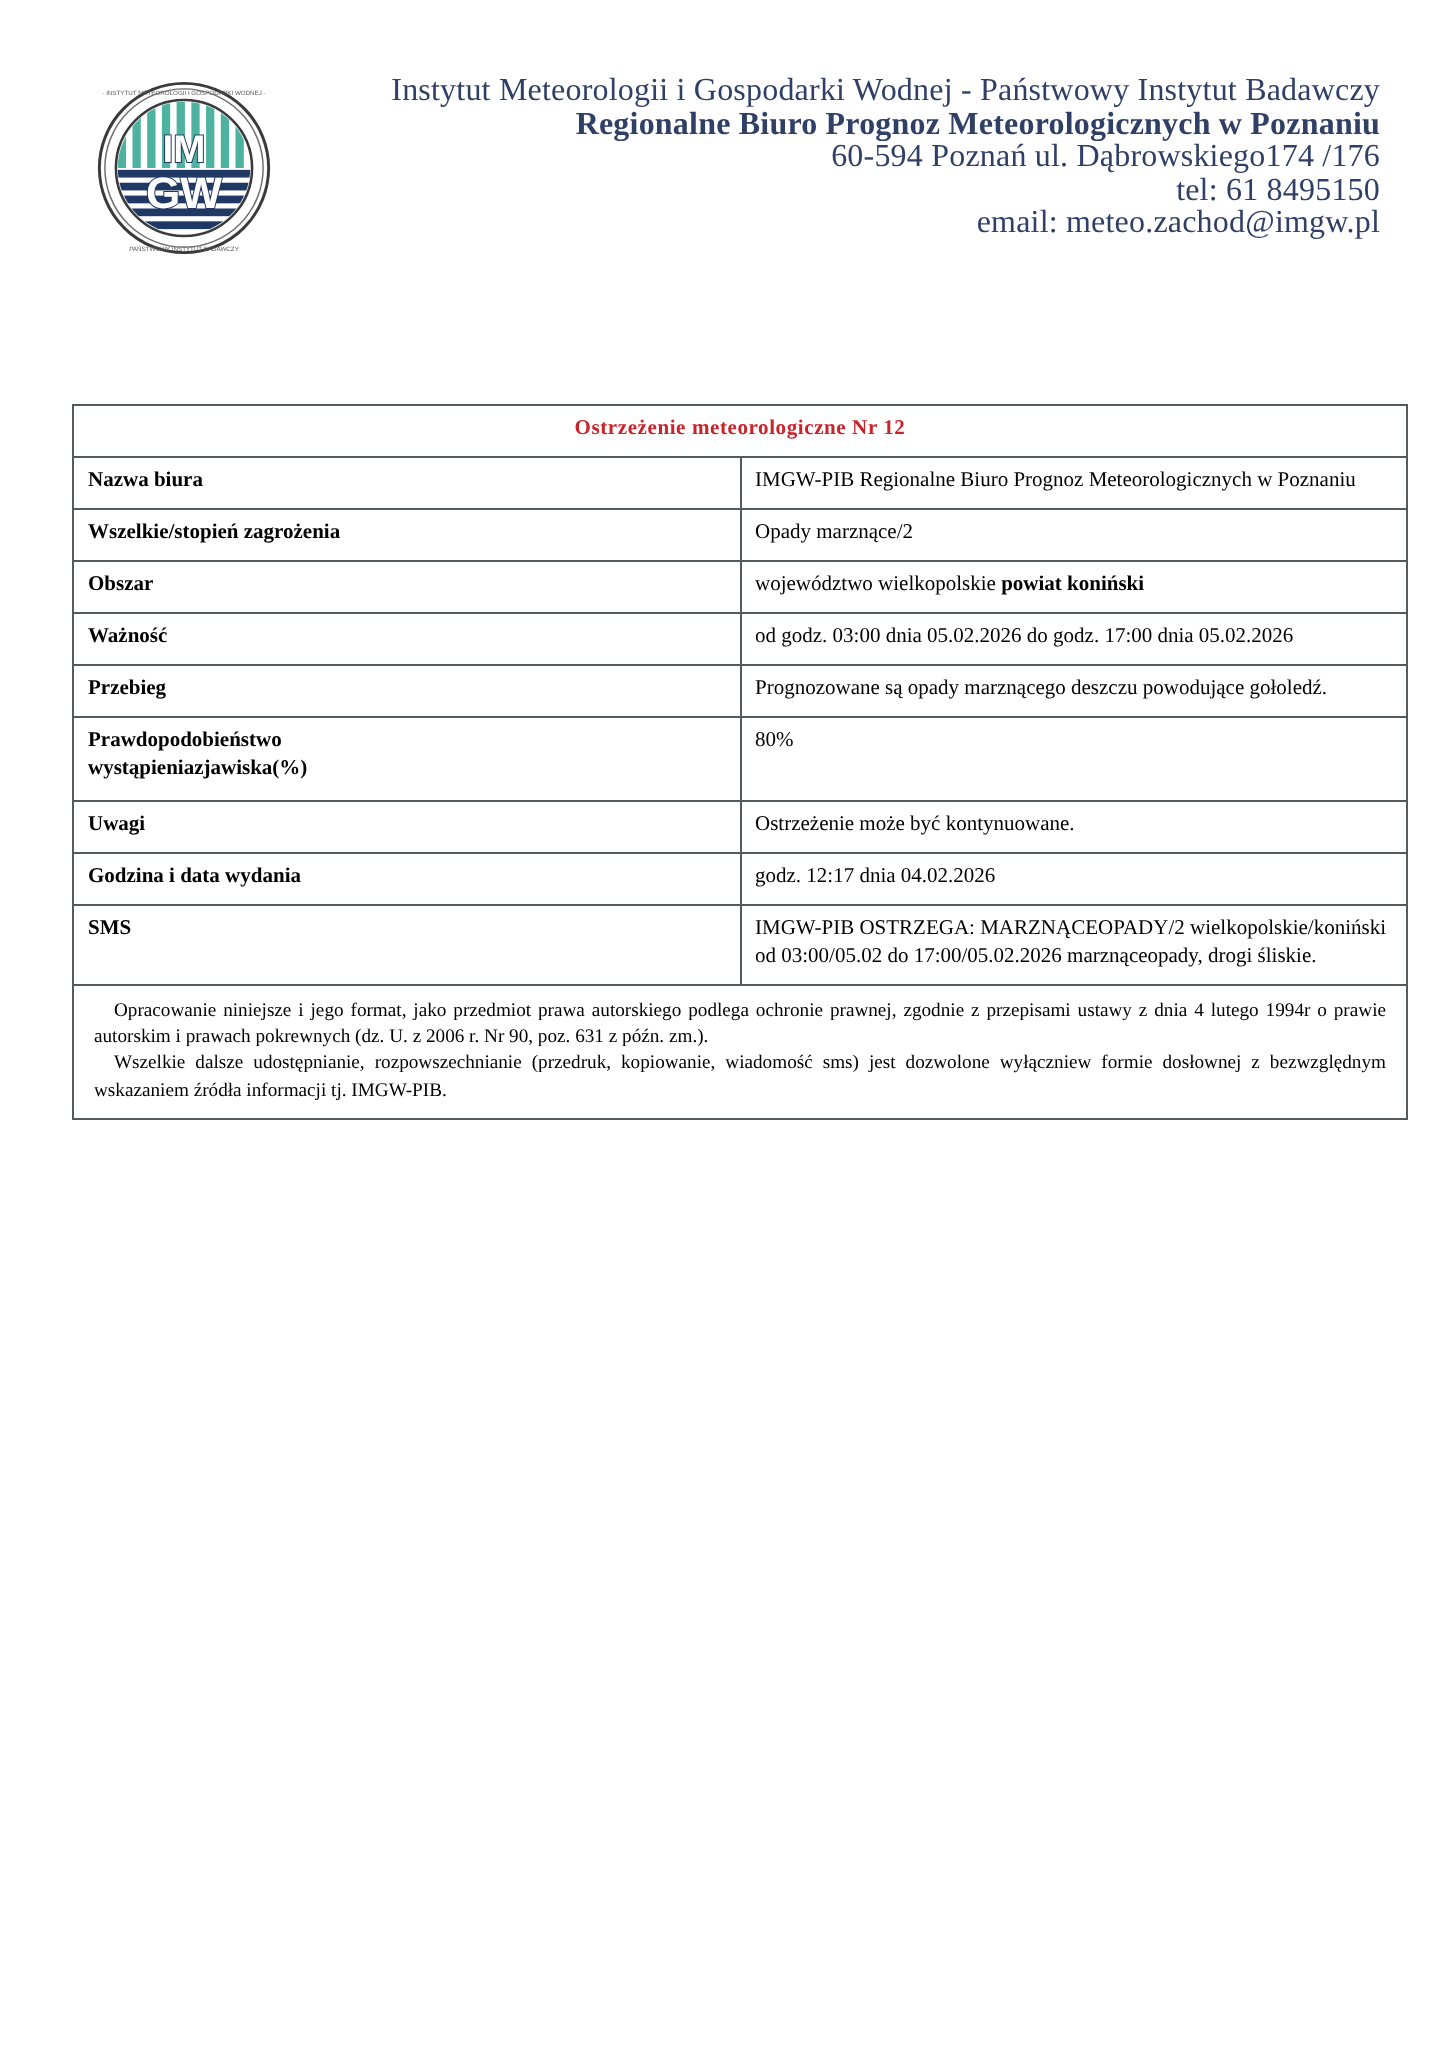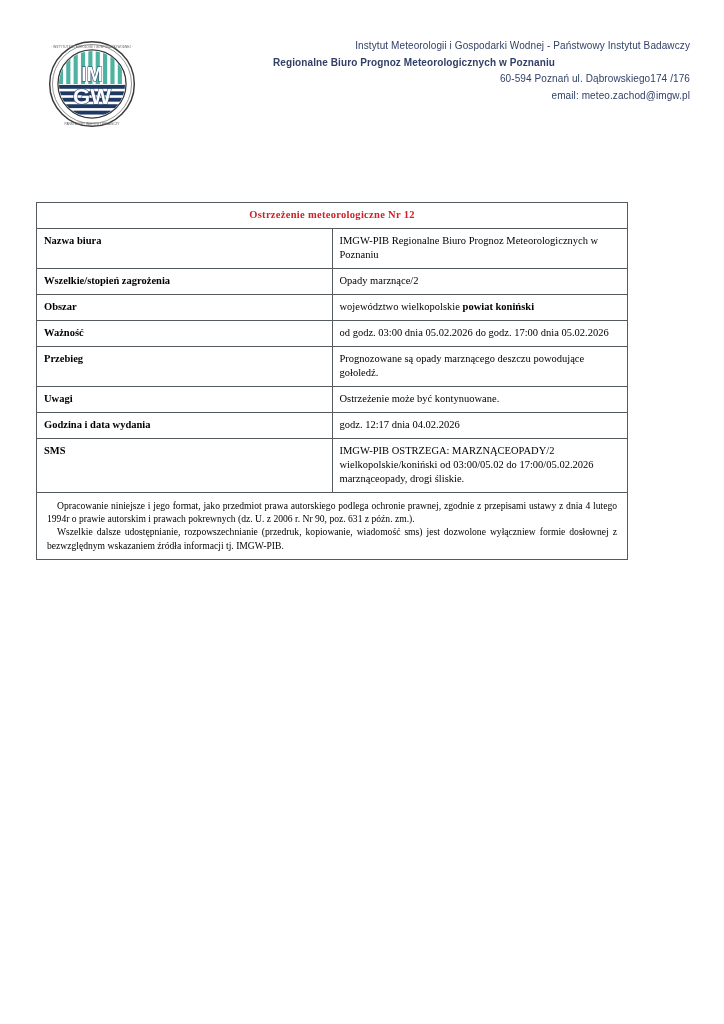--- a/index.html
+++ b/index.html
@@ -33,41 +33,41 @@
     padding-top: 2px;
   }
   .logo {
     width: 92px;
     height: 92px;
     display: block;
   }
   .header-text {
     flex: 1 1 auto;
     text-align: right;
-    font-family: Liberation Sans, sans-serif;
+    font-family: Liberation Serif, serif;
     color: #2f3f66;
-    font-size: 10px;
+    font-size: 16px;
     line-height: 16.5px;
     padding-right: 0px;
     padding-top: 2px;
     letter-spacing: 0.1px;
   }
   .header-text .l1 { font-weight: 400; }
-  .header-text .l2 { font-weight: 700; text-align: center; }
+  .header-text .l2 { font-weight: 700; }
   .header-text .l3,
   .header-text .l4,
   .header-text .l5,
   .header-text .l6 { font-weight: 400; }
 
   
   .doc-wrap {
     position: absolute;
     left: 36px;
     top: 202px;
-    width: 592px;
+    width: 668px;
   }
   table.warn {
     border-collapse: collapse;
     width: 100%;
     table-layout: fixed;
   }
   table.warn td {
     border: 1px solid #555a5e;
     padding: 5px 7px 6px 7px;
     vertical-align: top;
@@ -154,20 +154,21 @@
         <text x="50" y="10.5" text-anchor="middle">· INSTYTUT METEOROLOGII I GOSPODARKI WODNEJ ·</text>
         <text x="50" y="95" text-anchor="middle">PAŃSTWOWY INSTYTUT BADAWCZY</text>
       </g>
     </svg>
   </div>
 
   <div class="header-text">
     <div class="l1">Instytut Meteorologii i Gospodarki Wodnej - Państwowy Instytut Badawczy</div>
     <div class="l2">Regionalne Biuro Prognoz Meteorologicznych w Poznaniu</div>
     <div class="l3">60-594 Poznań ul. Dąbrowskiego174 /176</div>
+    <div class="l4">tel: 61 8495150</div>
     <div class="l5">email: meteo.zachod@imgw.pl</div>
   </div>
 </div>
 
 <div class="doc-wrap">
 
   <table class="warn">
     <tbody>
       <tr>
         <td class="title-cell" colspan="2">Ostrzeżenie meteorologiczne Nr 12</td>
@@ -191,20 +192,24 @@
       <tr>
         <td class="label">Ważność</td>
         <td class="value">od godz. 03:00 dnia 05.02.2026 do godz. 17:00 dnia 05.02.2026</td>
       </tr>
 
       <tr>
         <td class="label">Przebieg</td>
         <td class="value">Prognozowane są opady marznącego deszczu powodujące gołoledź.</td>
       </tr>
 
+      <tr>
+        <td class="label tall"><span>Prawdopodobieństwo</span><br><span>wystąpieniazjawiska(%)</span></td>
+        <td class="value tall">80%</td>
+      </tr>
 
       <tr>
         <td class="label">Uwagi</td>
         <td class="value">Ostrzeżenie może być  kontynuowane.</td>
       </tr>
 
       <tr>
         <td class="label">Godzina i data wydania</td>
         <td class="value">godz. 12:17 dnia 04.02.2026</td>
       </tr>

